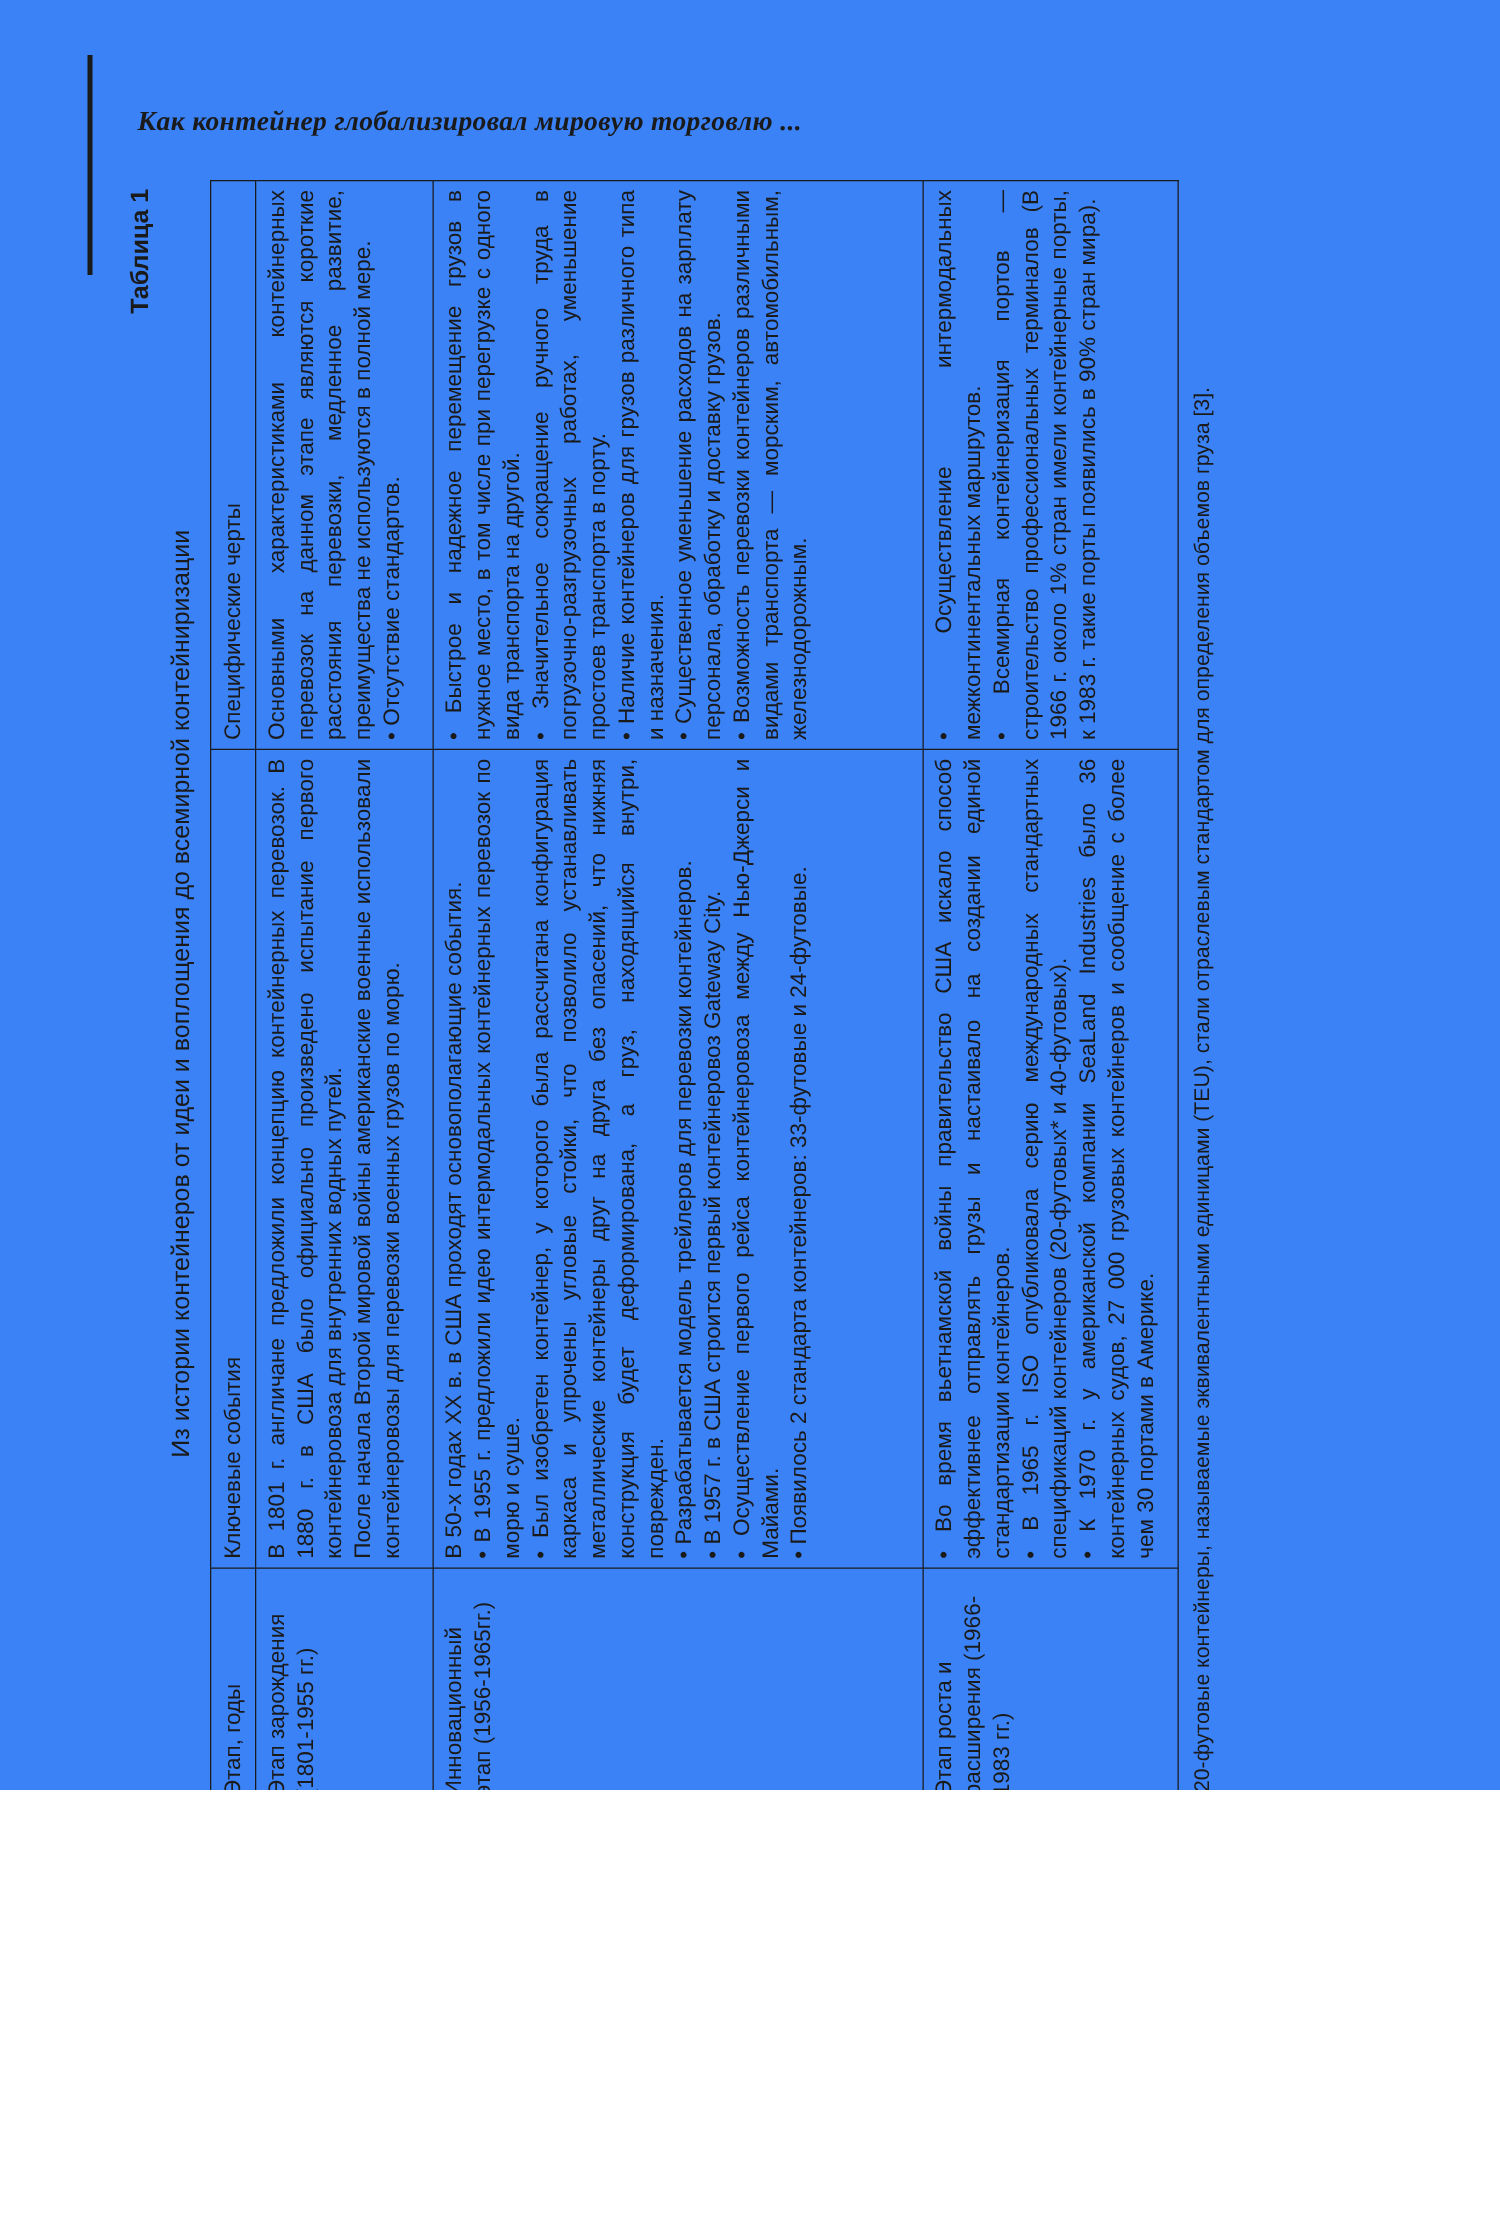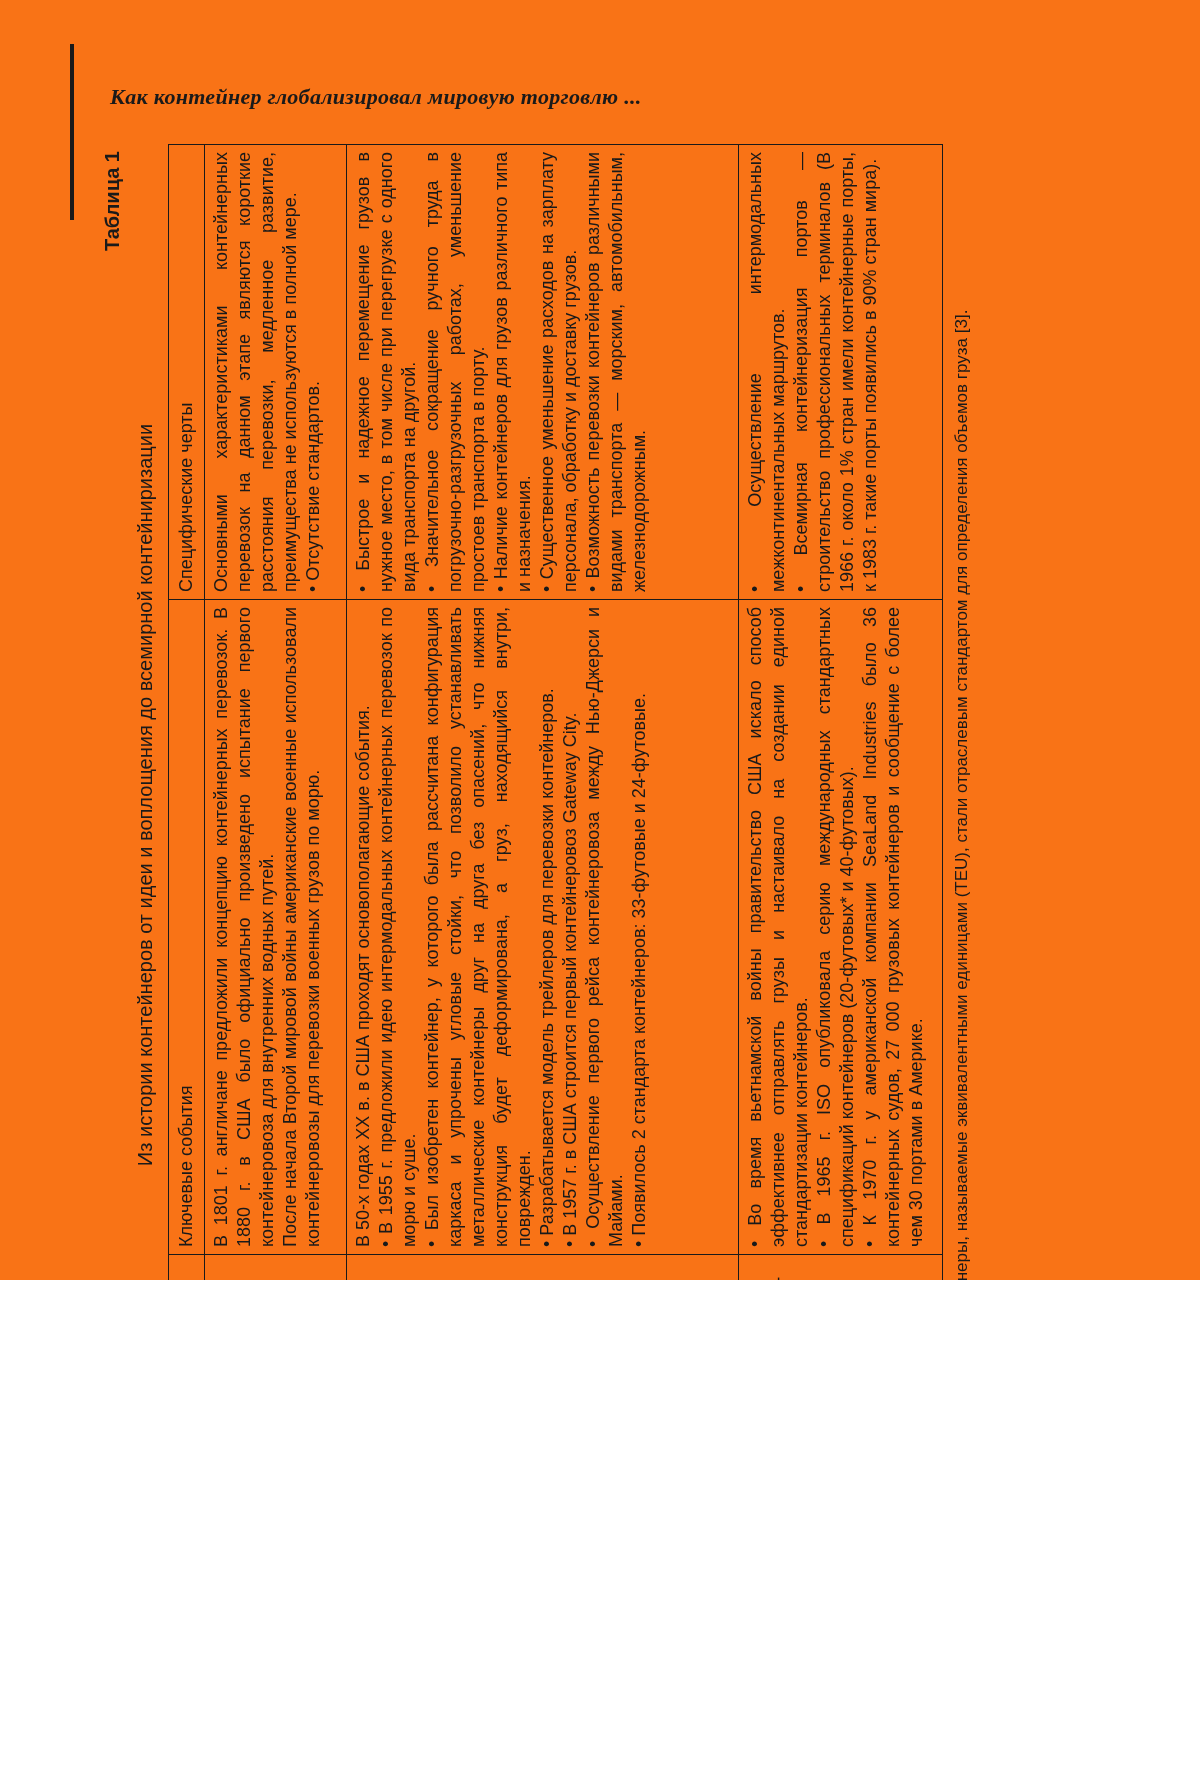--- a/index.html
+++ b/index.html
@@ -1,18 +1,18 @@
 <!DOCTYPE html>
 <html><head>
 <meta charset="utf-8">
 <style>
   * { margin: 0; padding: 0; box-sizing: border-box; }
   html, body { width: 1200px; height: 1780px; }
   body { background: #ffffff; font-family: "Liberation Sans", sans-serif; color: #1a1a1a; }
-  .page { position: relative; width: 1200px; height: 1280px; background: #f97316; overflow: hidden; }
+  .page { position: relative; width: 1200px; height: 1432px; background: #3b82f6; overflow: hidden; }
 
   .header-rule { position: absolute; left: 70px; top: 44px; width: 4px; height: 176px; background: #1a1a1a; }
   .running-head {
     position: absolute; left: 110px; top: 84px;
     font-family: "Liberation Serif", serif; font-style: italic; font-weight: bold;
     font-size: 22px; letter-spacing: 0.3px;
   }
   .page-number {
     position: absolute; left: 103px; top: 1490px;
     font-family: "Liberation Serif", serif; font-size: 23px;

